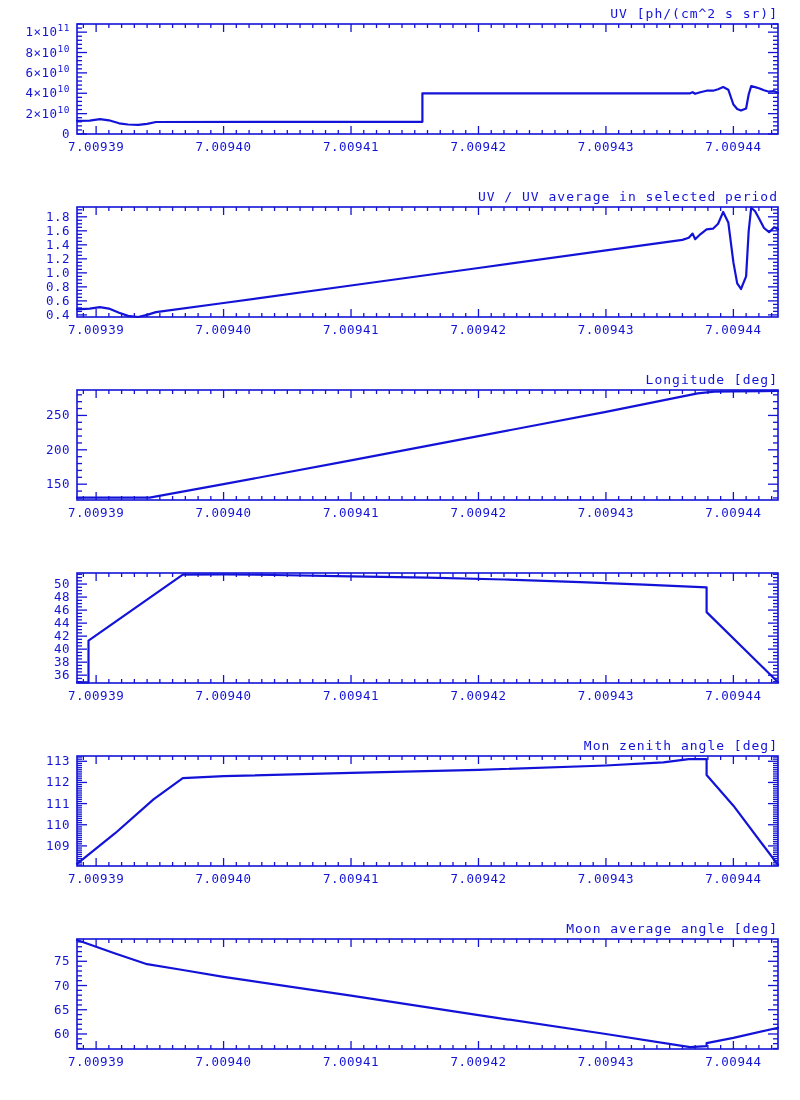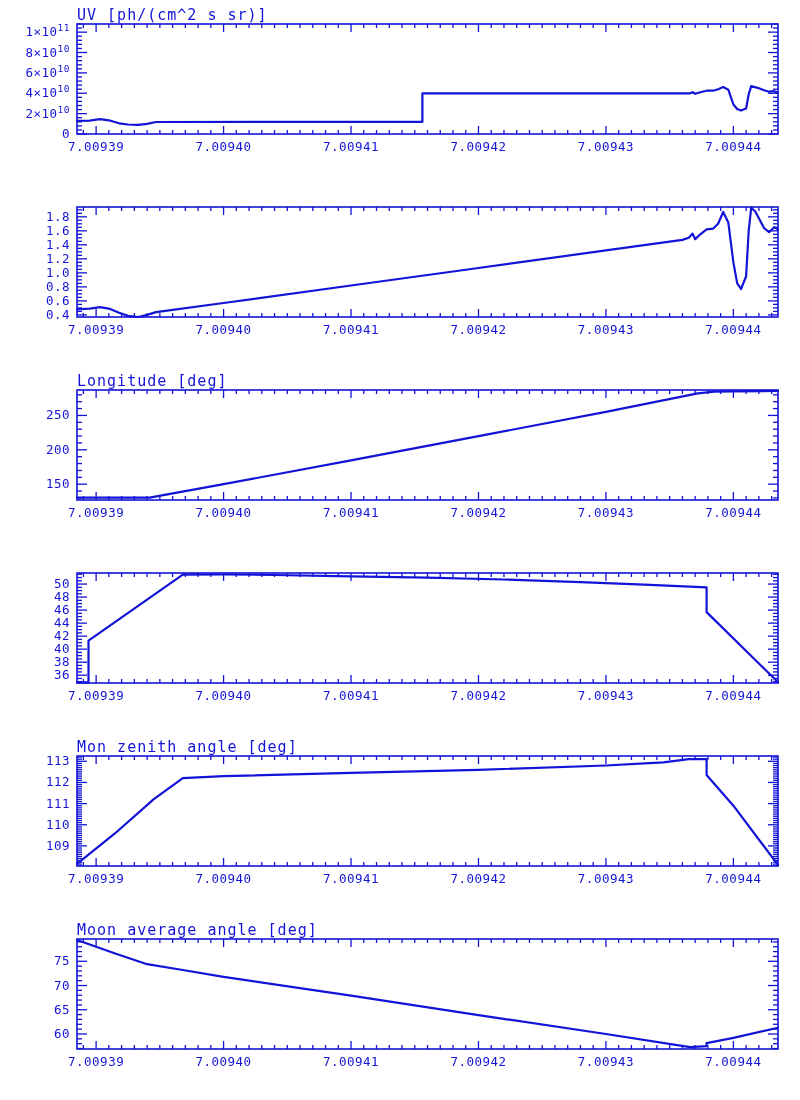--- a/index.html
+++ b/index.html
@@ -1,21 +1,21 @@
 <!DOCTYPE html>
 <html style="--accent: #1313D8;"><head>
 <meta charset="utf-8">
 <style>
   html,body{margin:0;padding:0;background:#ffffff;}
   body{width:800px;height:1100px;overflow:hidden;}
   #app{position:relative;width:800px;height:1100px;font-family:"DejaVu Sans Mono",monospace;}
   .panel{position:relative;width:800px;height:183px;}
   .chart-title{
     position:absolute;top:6px;left:77px;width:701px;
-    text-align:left;font-size:15px;letter-spacing:1px;
+    text-align:right;font-size:13px;letter-spacing:1px;
     color:var(--accent,#1313D8);white-space:pre;
   }
   svg.plot{position:absolute;left:0;top:0;display:block;}
   svg.plot text{font-family:"DejaVu Sans Mono",monospace;letter-spacing:0.5px;}
 </style>
 </head>
 <body style="background: rgb(255, 255, 255);">
 
 <div id="app">
 
@@ -204,20 +204,21 @@
         <line x1="778" y1="36.22222222222223" x2="773" y2="36.22222222222223" stroke="#1313D8" stroke-width="1.3"></line>
         <line x1="77" y1="28.074074074074076" x2="82" y2="28.074074074074076" stroke="#1313D8" stroke-width="1.3"></line>
         <line x1="778" y1="28.074074074074076" x2="773" y2="28.074074074074076" stroke="#1313D8" stroke-width="1.3"></line>
         <line x1="77" y1="24" x2="82" y2="24" stroke="#1313D8" stroke-width="1.3"></line>
         <line x1="778" y1="24" x2="773" y2="24" stroke="#1313D8" stroke-width="1.3"></line>
         <polyline points="77.0,120.8 89.7,120.6 99.9,119.2 108.9,120.3 119.1,123.3 128.0,124.5 138.2,124.8 147.1,123.8 156.0,122.0 422.4,121.8 422.4,93.3 690.1,93.3 692.6,92.2 695.2,93.8 700.3,92.2 706.6,90.7 713.0,90.7 718.1,89.2 723.2,87.1 728.3,89.7 733.4,104.5 737.2,109.0 741.0,110.6 746.1,108.5 748.7,94.3 751.2,86.1 755.1,87.1 758.9,88.2 764.0,90.2 769.1,91.7 774.2,91.2 778.0,92.8" fill="none" stroke="#1313D8" stroke-width="2.2" stroke-linejoin="round" stroke-linecap="round"></polyline>
       </svg>
   </section>
 
   <section class="panel">
+    <div class="chart-title">UV / UV average in selected period</div>
     <svg class="plot" width="800" height="183" viewBox="0 0 800 183">
         <rect x="77" y="24" width="701" height="110" fill="none" stroke="#1313D8" stroke-width="1.6"></rect>
         <line x1="96.1181818153003" y1="134" x2="96.1181818153003" y2="126" stroke="#1313D8" stroke-width="1.3"></line>
         <line x1="96.1181818153003" y1="24" x2="96.1181818153003" y2="32" stroke="#1313D8" stroke-width="1.3"></line>
         <text x="96.1181818153003" y="151" text-anchor="middle" fill="#1313D8" font-size="12.5">7.00939</text>
         <line x1="223.57272727704955" y1="134" x2="223.57272727704955" y2="126" stroke="#1313D8" stroke-width="1.3"></line>
         <line x1="223.57272727704955" y1="24" x2="223.57272727704955" y2="32" stroke="#1313D8" stroke-width="1.3"></line>
         <text x="223.57272727704955" y="151" text-anchor="middle" fill="#1313D8" font-size="12.5">7.00940</text>
         <line x1="351.02727272747853" y1="134" x2="351.02727272747853" y2="126" stroke="#1313D8" stroke-width="1.3"></line>
         <line x1="351.02727272747853" y1="24" x2="351.02727272747853" y2="32" stroke="#1313D8" stroke-width="1.3"></line>

